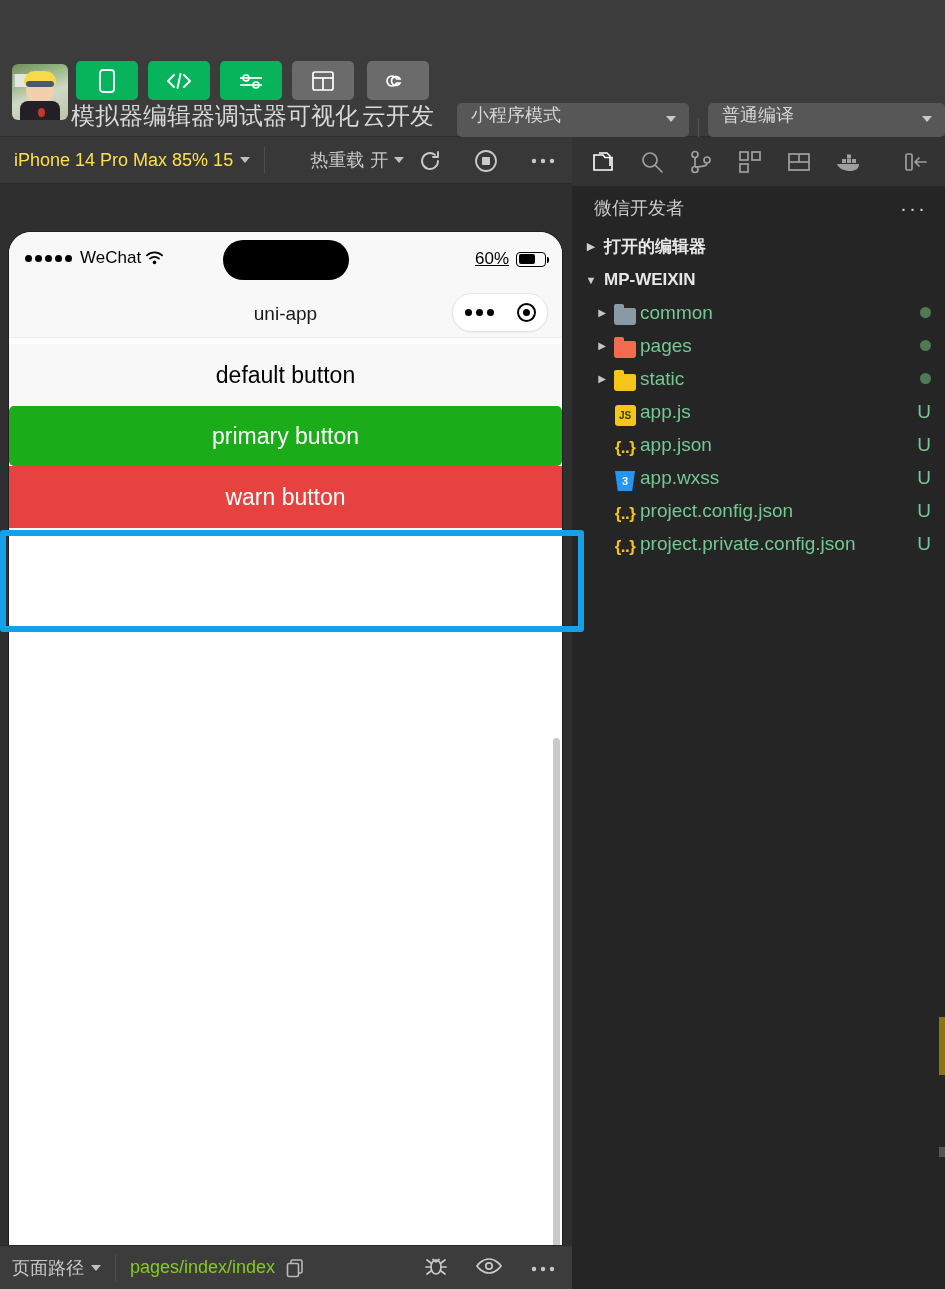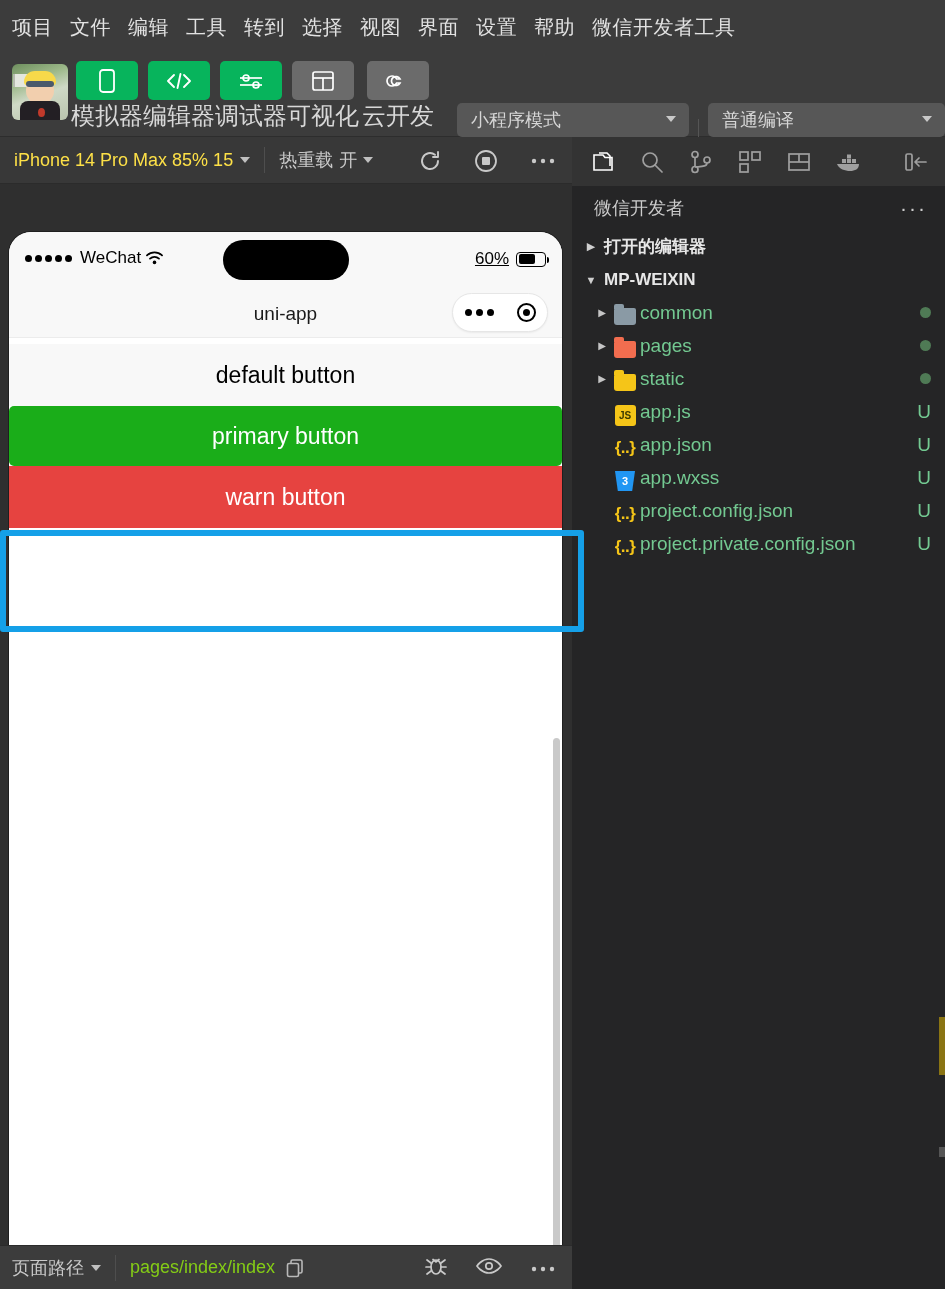--- a/index.html
+++ b/index.html
@@ -76,21 +76,21 @@
   .tbtn .chip.green { background: #07b45c; }
   .tbtn .chip.gray  { background: #6b6b6b; }
   .tbtn .lbl {
     margin-top: 0; font-size: 24px; color: #d8d8d8; white-space: nowrap;
   }
   .tbtn svg { display: block; }
 
   .select {
     position: absolute; top: 50px; height: 34px;
     background: #575757; border-radius: 5px;
-    display: flex; align-items: center; cursor: pointer;
+    display: flex; align-items: flex-start; cursor: pointer;
   }
   .select .sel-val {
     color: #d6d6d6; font-size: 18px; padding-left: 14px; white-space: nowrap;
   }
   .select .caret {
     position: absolute; right: 13px; top: 13px;
     width: 0; height: 0;
     border-left: 5px solid transparent; border-right: 5px solid transparent;
     border-top: 6px solid #c9c9c9;
   }
@@ -114,21 +114,21 @@
   .device-sel {
     display: flex; align-items: center; gap: 7px; padding-left: 14px; cursor: pointer;
   }
   .device-sel .txt { color: #fde047; font-size: 18px; white-space: nowrap; }
   .mini-caret {
     width: 0; height: 0;
     border-left: 5px solid transparent; border-right: 5px solid transparent;
     border-top: 6px solid #c0c0c0;
   }
   .vbar { width: 1px; height: 26px; background: #4e4e4e; margin: 0 14px; }
-  .hot-sel { display: flex; align-items: center; gap: 6px; cursor: pointer; }
+  .hot-sel { display: flex; align-items: center; gap: 6px; cursor: pointer; margin-left: 31px; }
   .hot-sel .lab { color: #c9c9c9; font-size: 18px; }
   .hot-sel .val { color: #c9c9c9; font-size: 18px; }
   .sim-icons {
     position: absolute; right: 16px; top: 0; height: 47px;
     display: flex; align-items: center; gap: 32px;
   }
   .sim-icons .ico { cursor: pointer; display: flex; }
 
   
   .phone {
@@ -296,33 +296,20 @@
     position: absolute; right: 0; top: 1010px; width: 6px; height: 10px;
     background: #555;
   }
 </style>
 </head>
 <body>
 
 <div class="app">
 
   <div class="titlebar">
-    <div class="menu">
-      <span class="menu-item">项目</span>
-      <span class="menu-item">文件</span>
-      <span class="menu-item">编辑</span>
-      <span class="menu-item">工具</span>
-      <span class="menu-item">转到</span>
-      <span class="menu-item">选择</span>
-      <span class="menu-item">视图</span>
-      <span class="menu-item">界面</span>
-      <span class="menu-item">设置</span>
-      <span class="menu-item">帮助</span>
-      <span class="menu-item">微信开发者工具</span>
-    </div>
   </div>
 
   <div class="toolbar">
 
     <div class="avatar">
       <div class="win"></div>
       <div class="face"></div>
       <div class="hair"></div>
       <div class="goggles"></div>
       <div class="body"></div>

